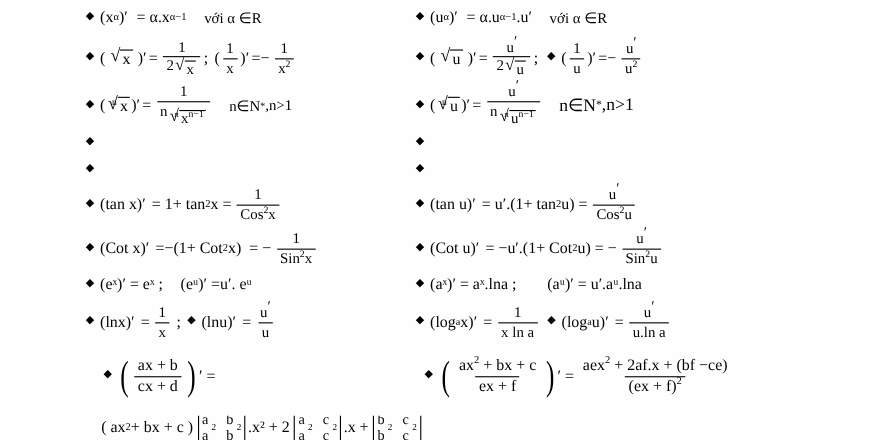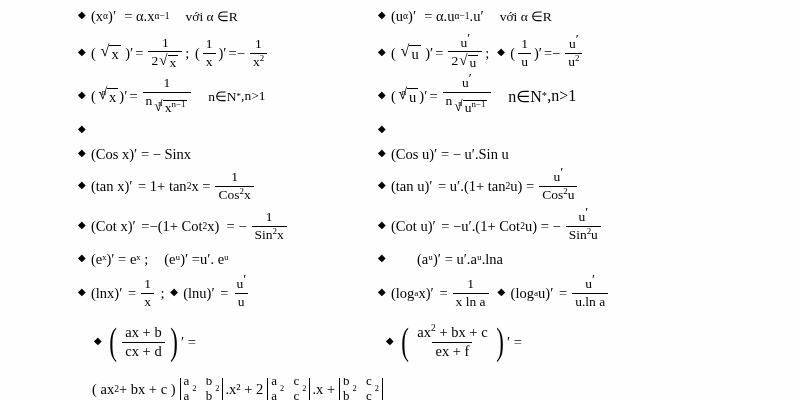--- a/index.html
+++ b/index.html
@@ -219,21 +219,20 @@
       <span class="gap"></span>
       <span class="itm" style="font-size:13.5px;">n∈N<sup>*</sup> ,n&gt;1</span>
     </div>
 
     <div class="row" style="top:0; height:24px;">
       <span class="bullet">◆</span>
     </div>
 
     <div class="row" style="top:0; height:24px;">
       <span class="bullet">◆</span>
-      <span class="itm">(Cos x)′ = − Sinx</span>
     </div>
 
     <div class="row" style="top:0; height:40px;">
       <span class="bullet">◆</span>
       <span class="itm">(tan x)<span class="prime">′</span></span>
       <span class="itm">&nbsp;= 1+ tan<sup>2</sup>x =</span>
       <span class="frac">
           <span class="num">1</span>
           <span class="den">Cos<sup>2</sup>x</span>
         </span>
@@ -348,21 +347,20 @@
       <span class="gap"></span>
       <span class="itm" style="font-size:16px;">n∈N<sup>*</sup> ,n&gt;1</span>
     </div>
 
     <div class="row" style="top:0; height:24px;">
       <span class="bullet">◆</span>
     </div>
 
     <div class="row" style="top:0; height:24px;">
       <span class="bullet">◆</span>
-      <span class="itm">(Cos u)′ = − u′.Sin u</span>
     </div>
 
     <div class="row" style="top:0; height:40px;">
       <span class="bullet">◆</span>
       <span class="itm">(tan u)<span class="prime">′</span></span>
       <span class="itm">&nbsp;= u<span class="prime">′</span>.(1+ tan<sup>2</sup>u) =</span>
       <span class="frac">
           <span class="num">u<span class="prime">′</span></span>
           <span class="den">Cos<sup>2</sup>u</span>
         </span>
@@ -373,20 +371,21 @@
       <span class="itm">(Cot u)<span class="prime">′</span></span>
       <span class="itm">&nbsp;= −u<span class="prime">′</span>.(1+ Cot<sup>2</sup>u) = −</span>
       <span class="frac">
           <span class="num">u<span class="prime">′</span></span>
           <span class="den">Sin<sup>2</sup>u</span>
         </span>
     </div>
 
     <div class="row" style="top:0; height:26px;">
       <span class="bullet">◆</span>
+      <span class="itm">(aˣ)′ = aˣ.lna ;</span>
       <span class="gap-lg"></span>
       <span class="itm">(aᵘ)′ = u′.aᵘ.lna</span>
     </div>
 
     <div class="row" style="top:0; height:42px;">
       <span class="bullet">◆</span>
       <span class="itm">(log<sub>a</sub>x)<span class="prime">′</span></span>
       <span class="itm">&nbsp;=</span>
       <span class="frac">
           <span class="num">1</span>
@@ -407,20 +406,24 @@
       <span class="paren">
         <span class="pchar">(</span>
         <span class="frac big">
             <span class="num">ax<sup>2</sup> + bx + c</span>
             <span class="den">ex + f</span>
           </span>
         <span class="pchar">)</span>
           <span class="prime-big">′</span>
       </span>
       <span class="itm">&nbsp;=</span>
+      <span class="frac big">
+          <span class="num">aex<sup>2</sup> + 2af.x + (bf −ce)</span>
+          <span class="den">(ex + f)<sup>2</sup></span>
+        </span>
     </div>
 
   </div>
 
   <div class="row cut-bottom" style="position:absolute; left:92px; top:378px; height:22px;">
     <span class="itm" style="font-size:14.5px;">( ax<sup>2</sup>+ bx + c )</span>
     <span class="det">
       <span class="mat">
           <span class="mr"><span>a</span><sub>1</sub>&nbsp;<span>b</span><sub>1</sub></span>
           <span class="mr"><span>a</span><sub>2</sub>&nbsp;<span>b</span><sub>2</sub></span>

